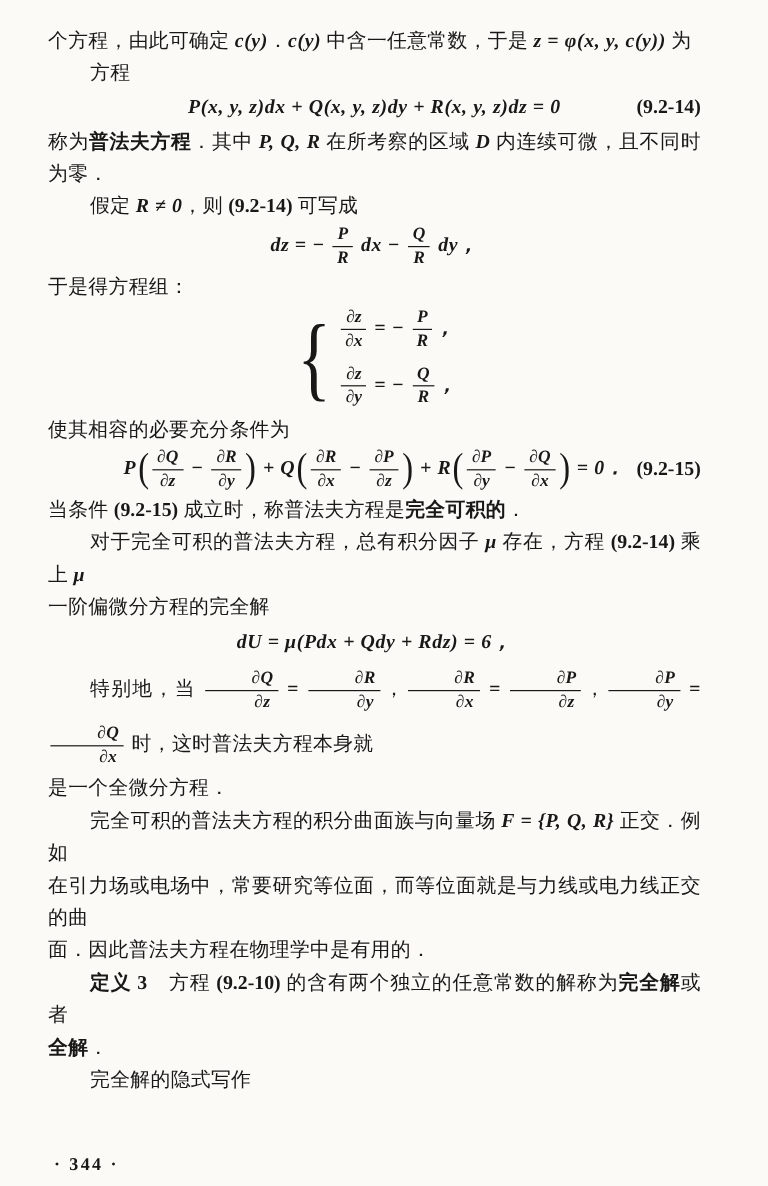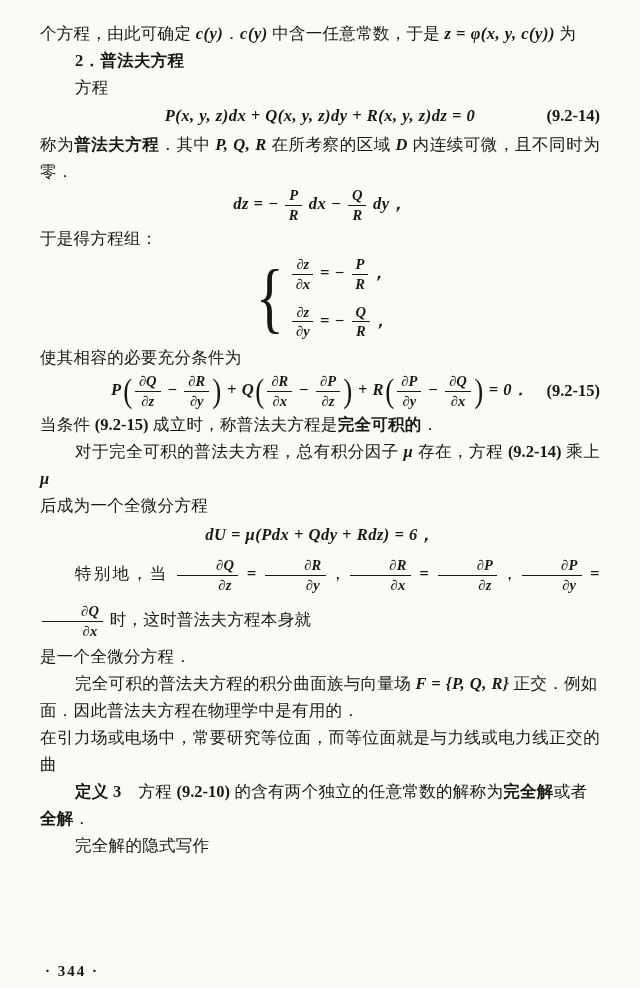--- a/index.html
+++ b/index.html
@@ -7,21 +7,21 @@
   body {
     width: 640px; height: 988px;
     background: #fbfaf7;
     color: #1a1816;
     font-family: "Liberation Serif", "DejaVu Serif", serif;
     overflow: hidden;
   }
   .page {
     position: relative;
     width: 640px; height: 988px;
-    padding: 20px 40px 0 40px;
+    padding: 20px 56px 0 40px;
   }
   .ln {
     font-size: 16.5px;
     line-height: 27px;
     margin: 0;
     text-align: justify;
     letter-spacing: 0.3px;
   }
   .indent { text-indent: 35px; }
   .b { font-weight: bold; }
@@ -85,31 +85,31 @@
   }
 </style>
 </head>
 <body>
 
 <div class="page">
 
   <p class="ln"><span>个方程，由此可确定 </span><span class="m">c(y)</span><span>．</span><span class="m">c(y)</span><span> 中含一任意常数，于是 </span><span class="m">z = φ(x, y, c(y))</span><span> 为</span></p>
 
 
-  <p class="ln b indent">2．普法夫方程</p>
 
   <p class="ln indent">方程</p>
 
   <div class="eq">
     <span class="ebody m">P(x, y, z)dx + Q(x, y, z)dy + R(x, y, z)dz = 0</span>
     <span class="tag">(9.2-14)</span>
   </div>
 
   <p class="ln"><span>称为</span><span class="b">普法夫方程</span><span>．其中 </span><span class="m">P, Q, R</span><span> 在所考察的区域 </span><span class="m">D</span><span> 内连续可微，且不同时为零．</span></p>
 
+  <p class="ln indent"><span>假定 </span><span class="m">R ≠ 0</span><span>，则 </span><span class="ref">(9.2-14)</span><span> 可写成</span></p>
 
   <div class="eq eqdz">
     <span class="ebody"><span class="m">dz = − </span><span class="frac">
           <span class="n">P</span>
           <span class="d">R</span>
         </span><span class="m"> dx − </span><span class="frac">
           <span class="n">Q</span>
           <span class="d">R</span>
         </span><span class="m"> dy，</span></span>
   </div>
@@ -158,21 +158,21 @@
           <span class="n">∂Q</span>
           <span class="d">∂x</span>
         </span><span class="paren">)</span><span class="m"> = 0．</span></span>
     <span class="tag">(9.2-15)</span>
   </div>
 
   <p class="ln"><span>当条件 </span><span class="ref">(9.2-15)</span><span> 成立时，称普法夫方程是</span><span class="b">完全可积的</span><span>．</span></p>
 
   <p class="ln indent"><span>对于完全可积的普法夫方程，总有积分因子 </span><span class="m">μ</span><span> 存在，方程 </span><span class="ref">(9.2-14)</span><span> 乘上 </span><span class="m">μ</span></p>
 
-  <p class="ln">后成为一个全微分方程</p>
+  <p class="ln">一阶偏微分方程的完全解</p>
 
   <div class="eq">
     <span class="ebody m">dU = μ(Pdx + Qdy + Rdz) = 6，</span>
   </div>
 
 
   <p class="ln tall indent"><span>特别地，当 </span><span class="frac">
         <span class="n">∂Q</span>
         <span class="d">∂z</span>
       </span><span class="m"> = </span><span class="frac">
@@ -189,22 +189,22 @@
         <span class="d">∂y</span>
       </span><span class="m"> = </span><span class="frac">
         <span class="n">∂Q</span>
         <span class="d">∂x</span>
       </span><span> 时，这时普法夫方程本身就</span></p>
 
   <p class="ln">是一个全微分方程．</p>
 
   <p class="ln indent"><span>完全可积的普法夫方程的积分曲面族与向量场 </span><span class="m">F</span><span class="m"> = {P, Q, R}</span><span> 正交．例如</span></p>
 
+  <p class="ln">在引力场或电场中，常要研究等位面，而等位面就是与力线或电力线正交的曲</p>
   <p class="ln">面．因此普法夫方程在物理学中是有用的．</p>
-  <p class="ln">在引力场或电场中，常要研究等位面，而等位面就是与力线或电力线正交的曲</p>
 
 
   <p class="ln indent"><span class="b">定义 3</span><span>　方程 </span><span class="ref">(9.2-10)</span><span> 的含有两个独立的任意常数的解称为</span><span class="b">完全解</span><span>或者</span></p>
 
   <p class="ln"><span class="b">全解</span><span>．</span></p>
 
   <p class="ln indent">完全解的隐式写作</p>
 
   <div class="footer">· 344 ·</div>
 

